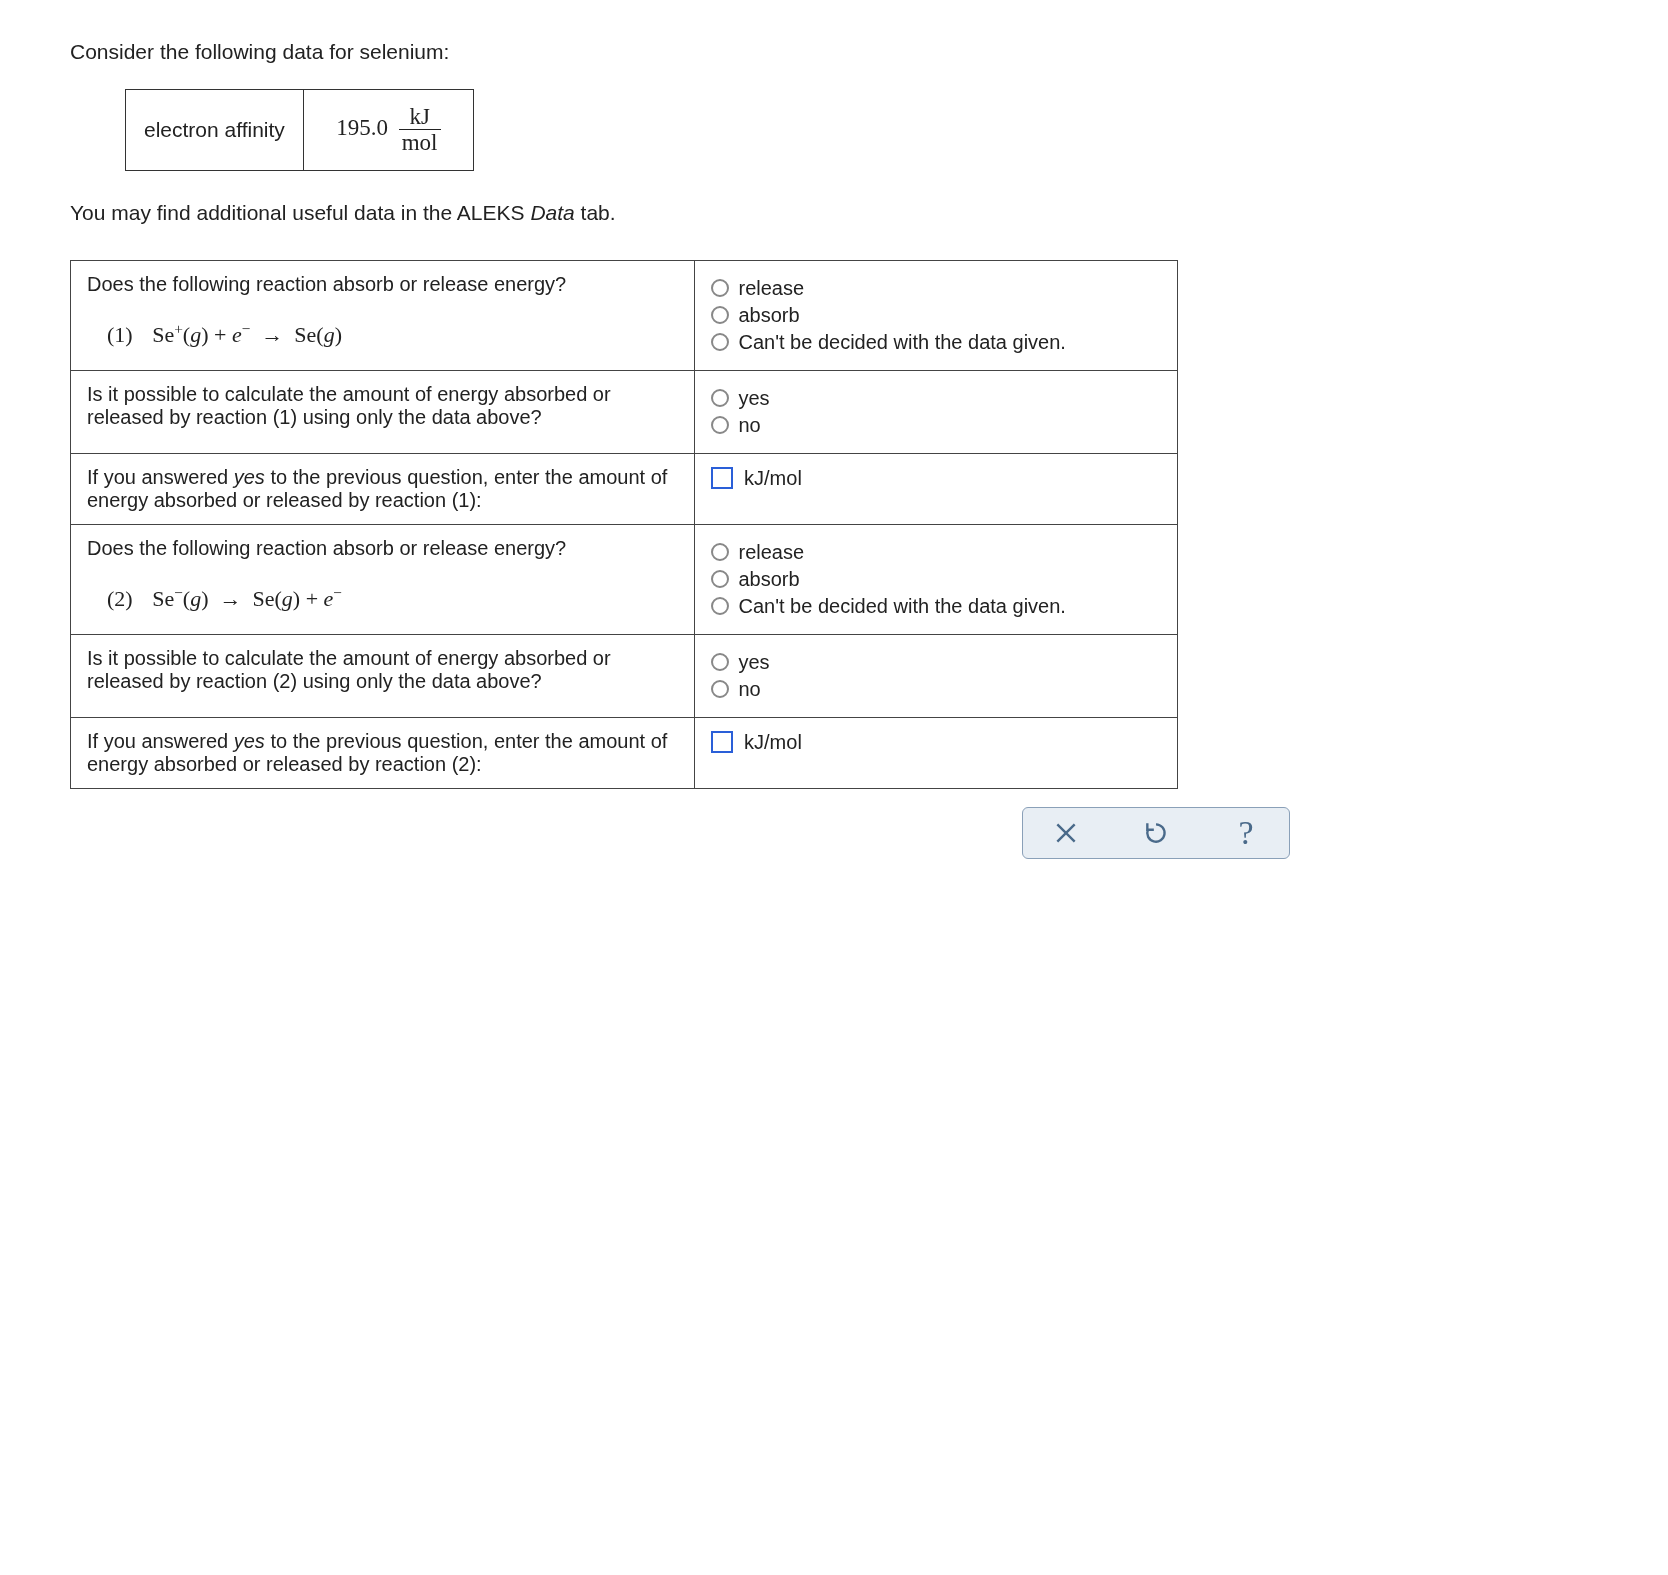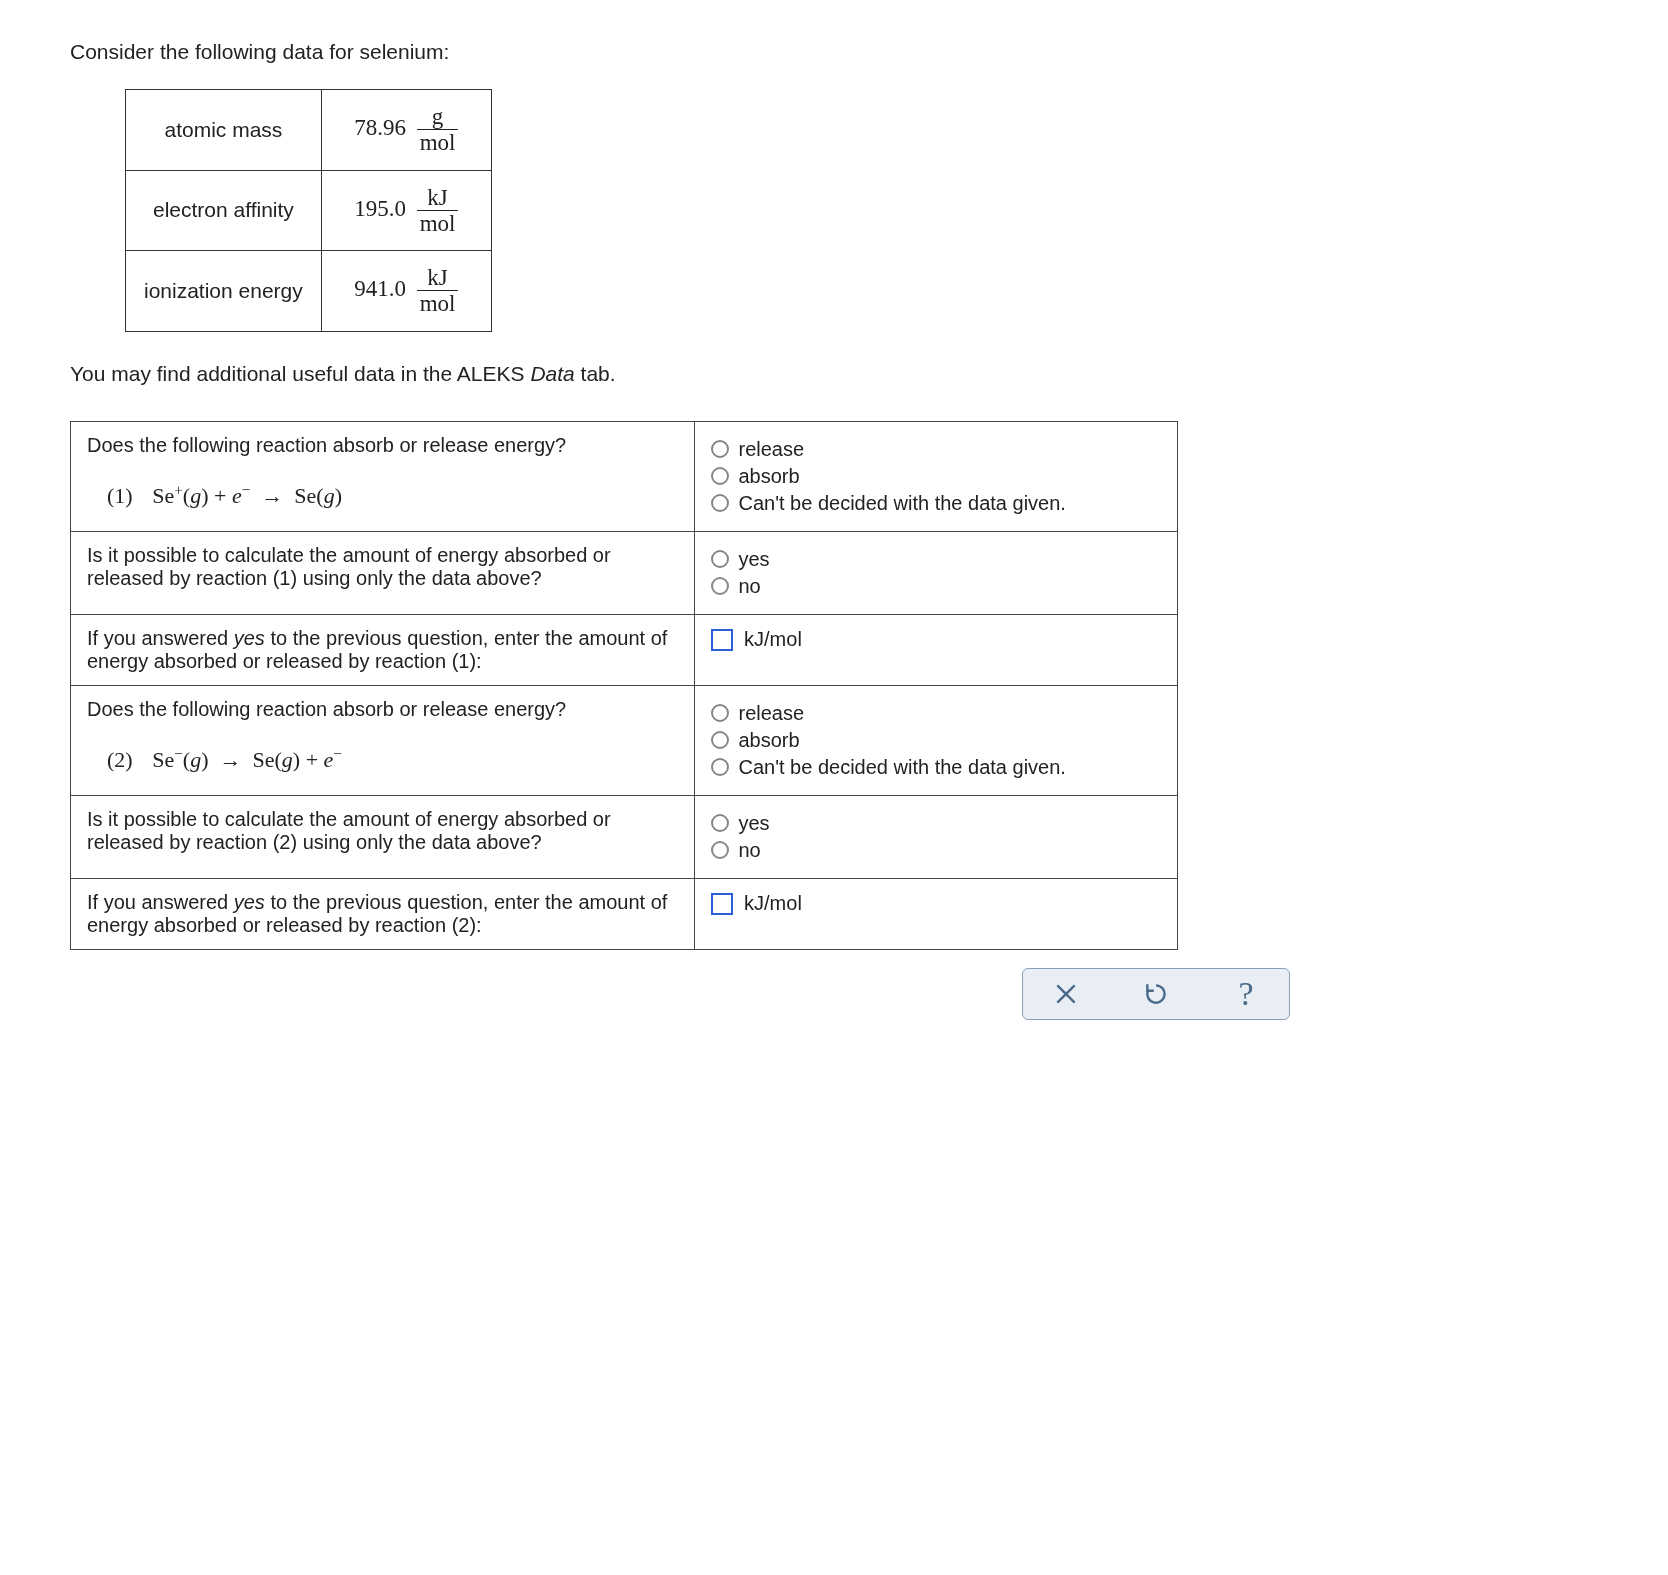--- a/index.html
+++ b/index.html
@@ -108,38 +108,24 @@
     .tool-btn svg { width: 26px; height: 26px; }
     .help-q { font-family: Georgia, serif; font-size: 34px; color: #4a6a8a; font-weight: normal; }
   </style>
 </head>
 <body>
 
 <div class="intro">Consider the following data for selenium:</div>
 
 <table class="data-table">
   <tbody>
-      <tr>
-    <td class="label">atomic mass</td>
-    <td class="val">
-      <span>78.96</span>
-      <span class="frac"><span class="num">g</span><span class="den">mol</span></span>
-    </td>
-  </tr>
   <tr>
     <td class="label">electron affinity</td>
     <td class="val">
       <span>195.0</span>
-      <span class="frac"><span class="num">kJ</span><span class="den">mol</span></span>
-    </td>
-  </tr>
-  <tr>
-    <td class="label">ionization energy</td>
-    <td class="val">
-      <span>941.0</span>
       <span class="frac"><span class="num">kJ</span><span class="den">mol</span></span>
     </td>
   </tr>
 </tbody>
   </table>
 
 <div class="sub-note">
   <span>You may find additional useful data in the ALEKS </span><span class="italic">Data</span><span> tab.</span>
 </div>
 

